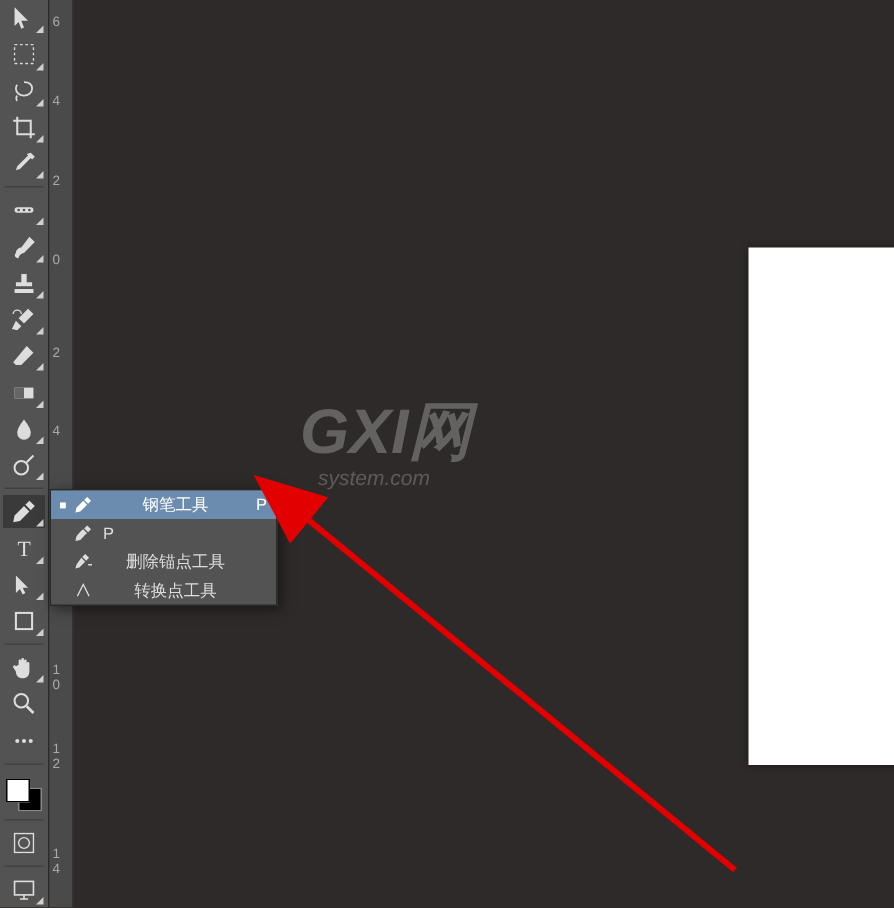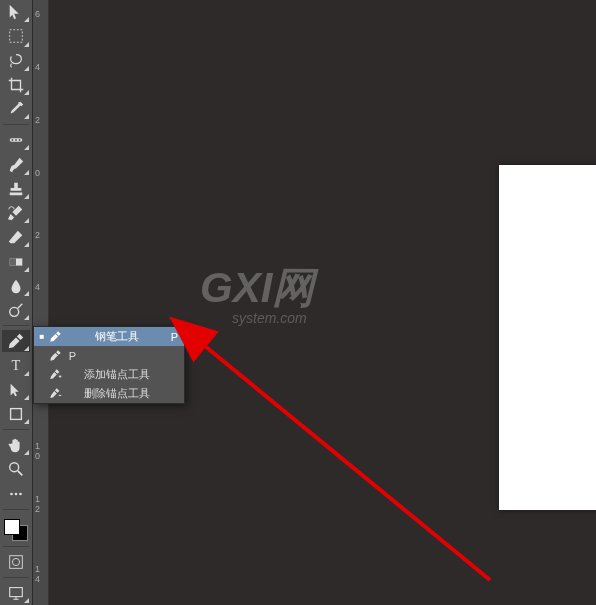--- a/index.html
+++ b/index.html
@@ -149,21 +149,21 @@
       top: 260px;
       color: rgba(180,180,180,0.4);
       font-size: 42px;
       font-weight: bold;
       font-style: italic;
       pointer-events: none;
       z-index: 1;
     }
     .watermark-sub {
       position: absolute;
-      left: 232px;
+      left: 212px;
       top: 310px;
       color: rgba(180,180,180,0.35);
       font-size: 14px;
       font-style: italic;
       pointer-events: none;
       z-index: 1;
     }
     .arrow-overlay {
       position: absolute;
       left: 0; top: 0;
@@ -370,35 +370,34 @@
           <path fill="#ddd" d="M14 2l4 4-3 3-4-4zM10 6l4 4c-3 2-5 5-7 7l-5 1 1-5c2-2 4-5 7-7z"></path>
         </svg>
       </span>
     <span class="flyout-shortcut">P</span>
   </div>
   <div class="flyout-item">
     <span class="flyout-dot"></span>
     <span class="flyout-icon">
         <svg viewBox="0 0 20 20">
           <path fill="#ddd" d="M12 2l4 4-3 3-4-4zM8 6l4 4-6 6-4 1 1-4z"></path>
-          <path stroke="#ddd" stroke-width="1.5" d="M15 13h4M17 11v4"></path>
+          <path stroke="#ddd" stroke-width="1.5" d="M15 13h4"></path>
         </svg>
       </span>
-    <span class="flyout-label">添加锚点工具</span>
+    <span class="flyout-label">删除锚点工具</span>
     <span class="flyout-shortcut"></span>
   </div>
   <div class="flyout-item">
     <span class="flyout-dot"></span>
     <span class="flyout-icon">
         <svg viewBox="0 0 20 20">
-          <path fill="#ddd" d="M12 2l4 4-3 3-4-4zM8 6l4 4-6 6-4 1 1-4z"></path>
-          <path stroke="#ddd" stroke-width="1.5" d="M15 13h4"></path>
+          <path fill="none" stroke="#ddd" stroke-width="1.3" d="M4 16l6-12 6 12"></path>
         </svg>
       </span>
-    <span class="flyout-label">删除锚点工具</span>
+    <span class="flyout-label">转换点工具</span>
     <span class="flyout-shortcut"></span>
   </div>
 </div>
 
 <svg class="arrow-overlay">
   <defs>
     <marker id="ah" markerWidth="12" markerHeight="10" refX="2" refY="5" orient="auto">
       <path d="M0 0L12 5L0 10z" fill="#e30000"></path>
     </marker>
   </defs>

